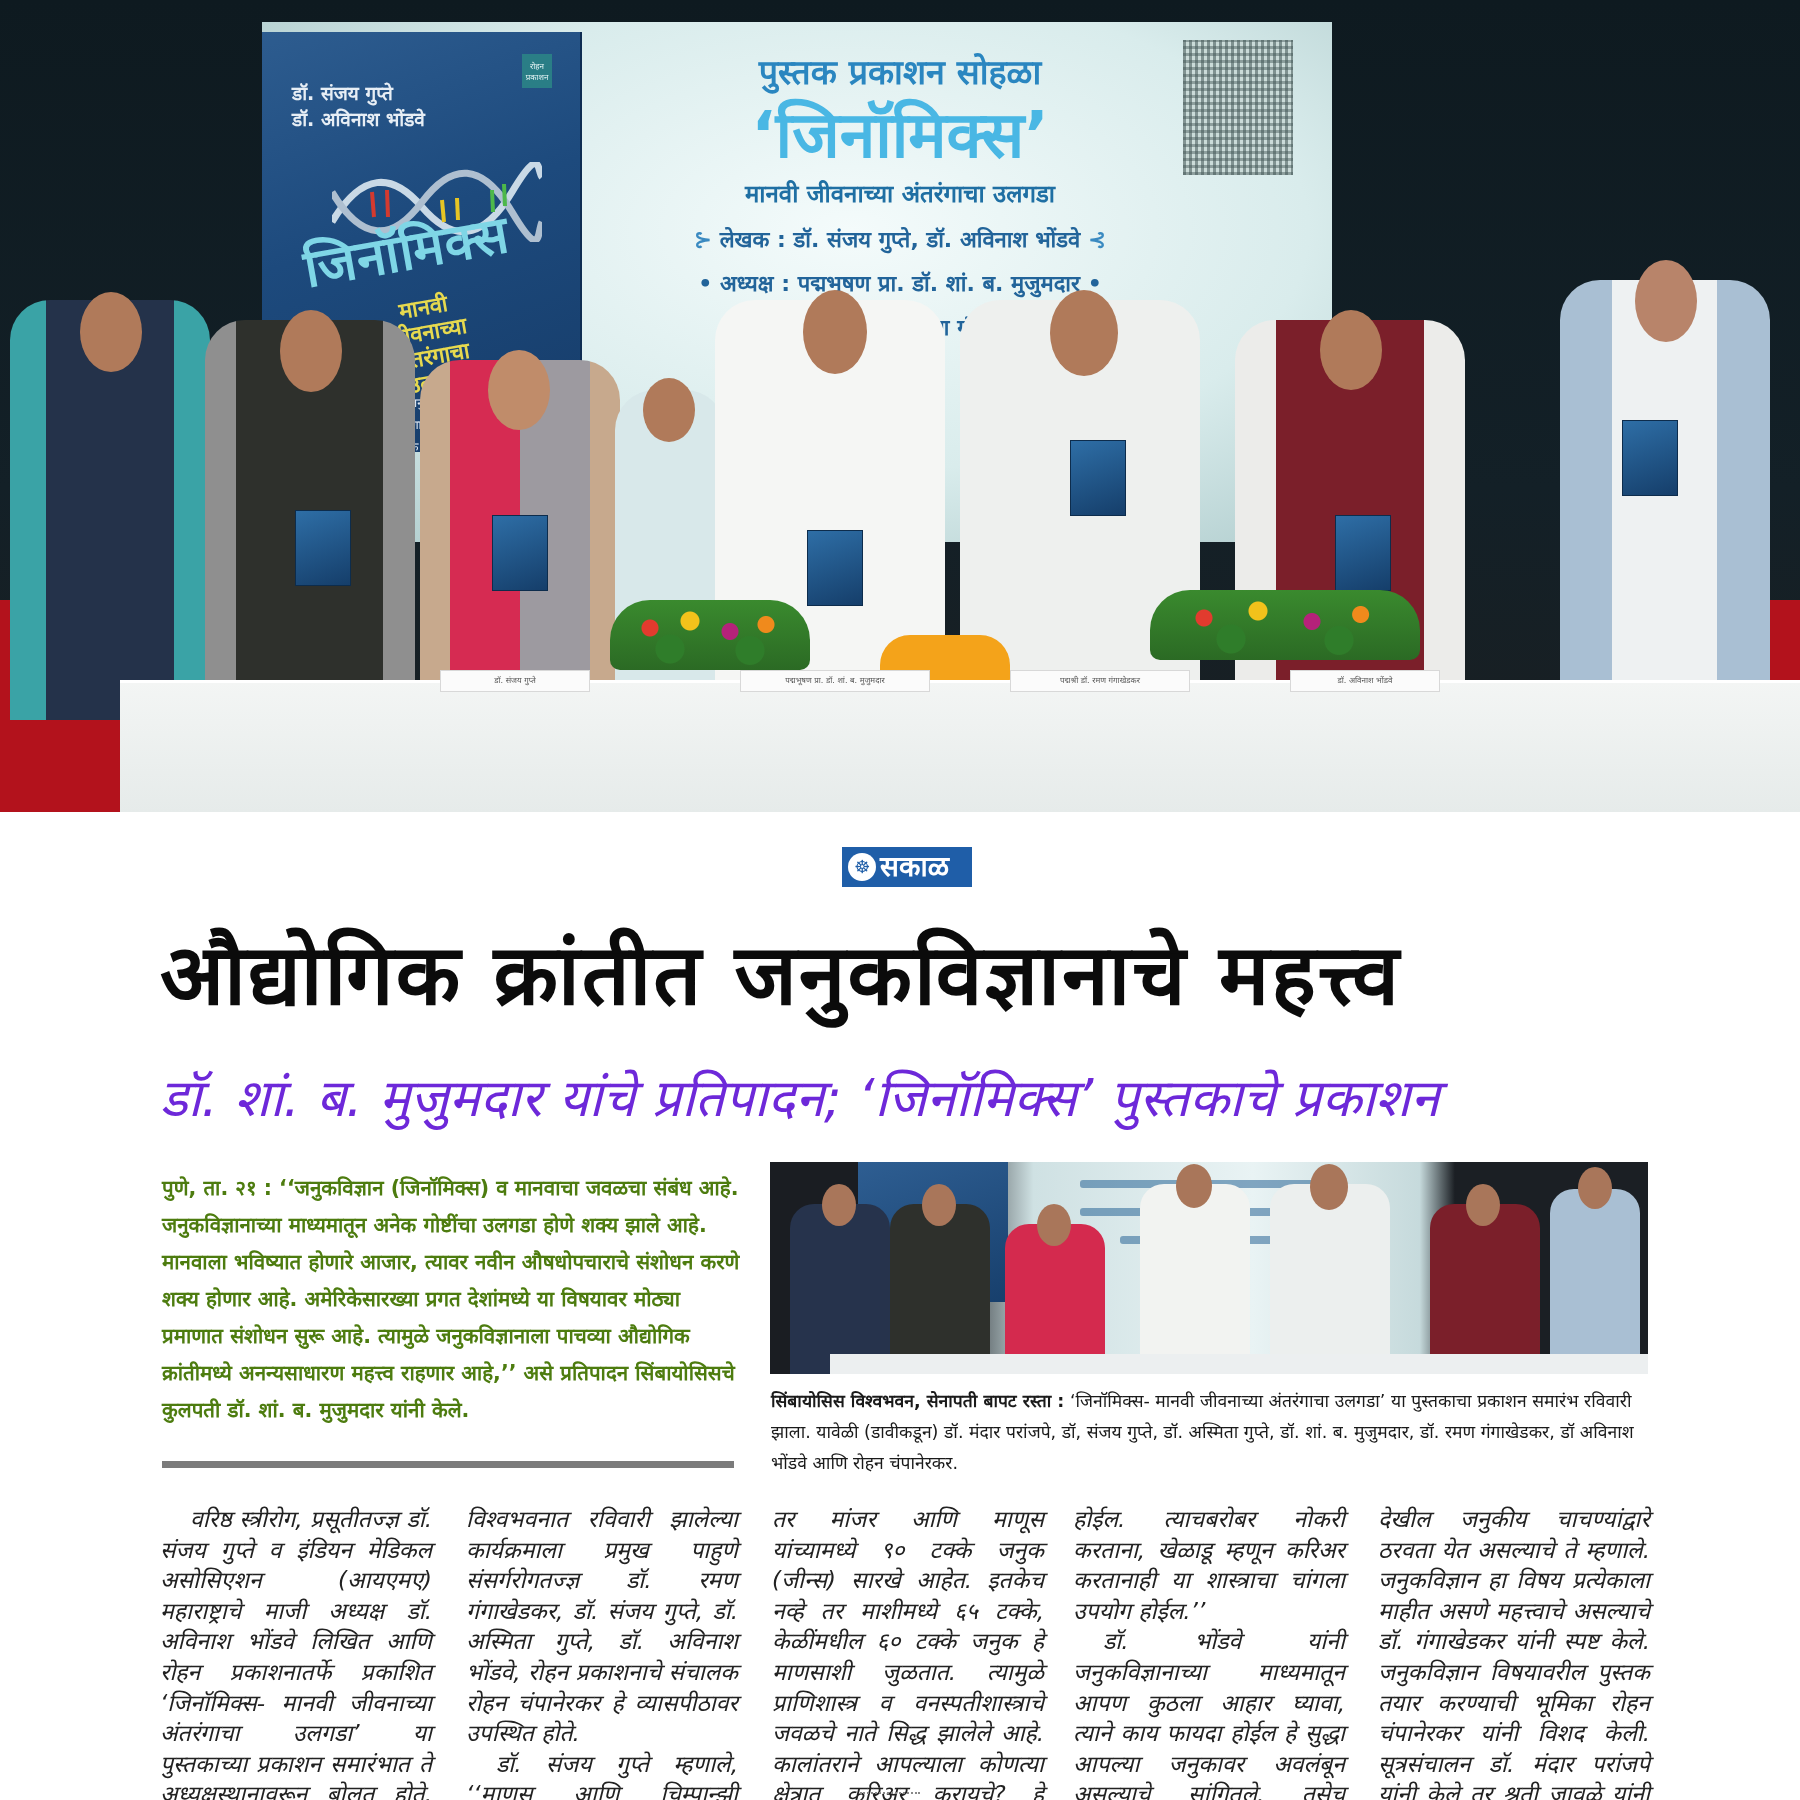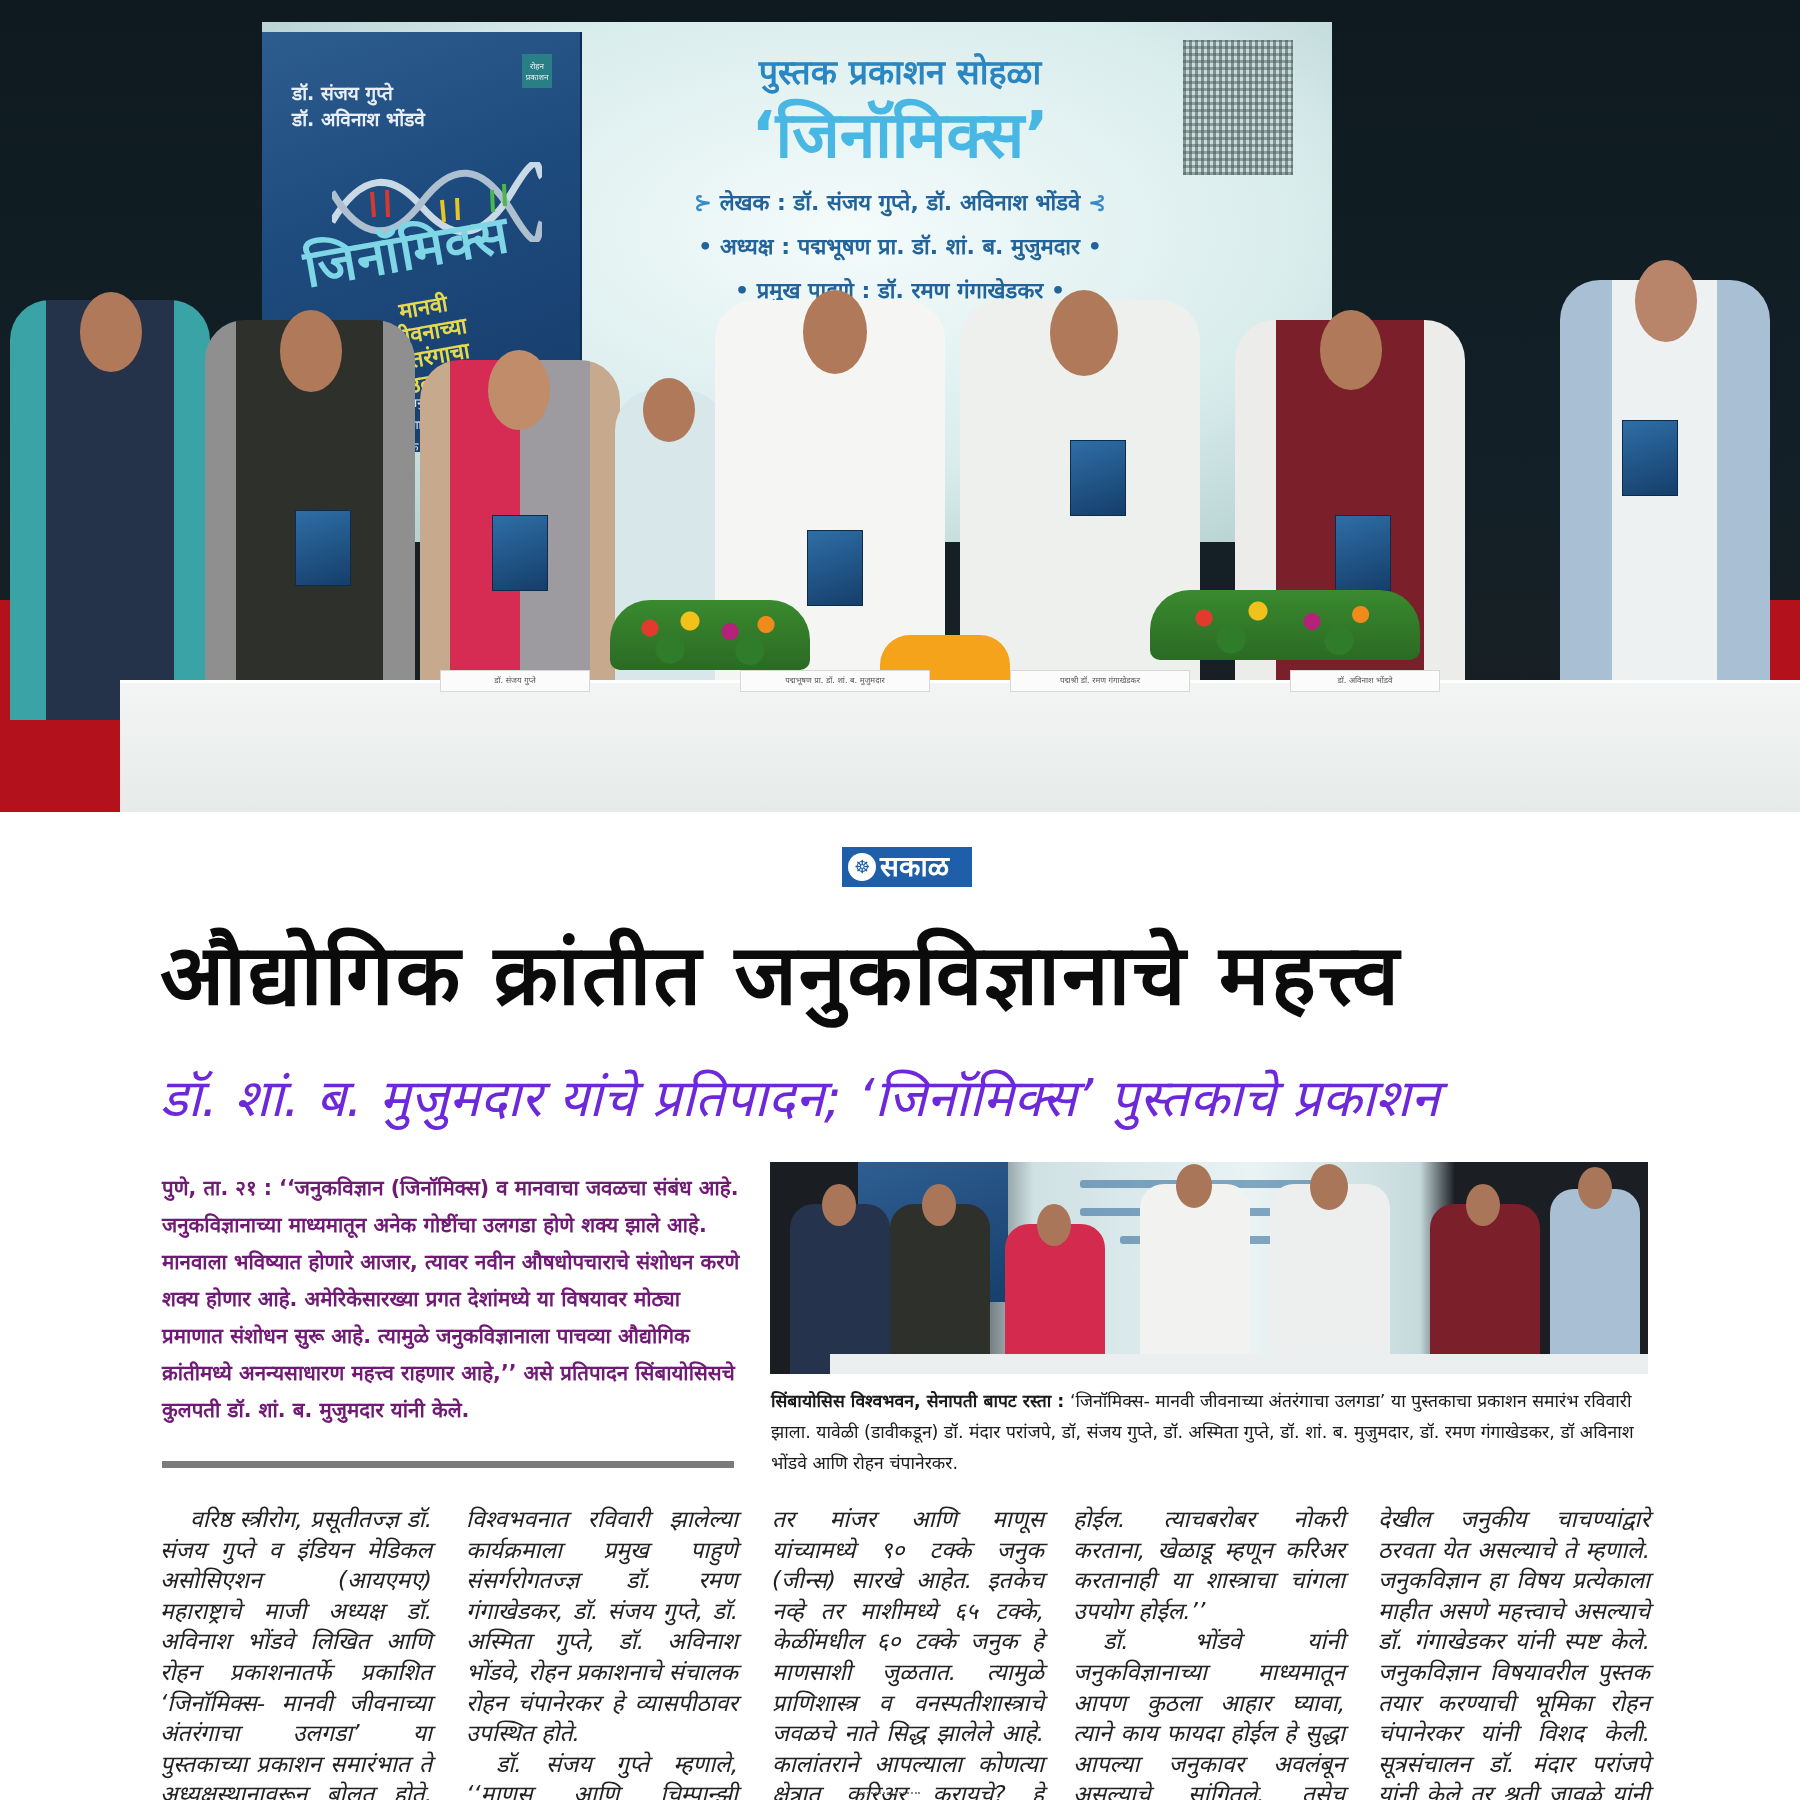--- a/index.html
+++ b/index.html
@@ -104,21 +104,21 @@
       position: absolute; left: 160px; top: 925px; width: 1480px; font-size: 84px; font-weight: bold;
       color: #0b0b0b; letter-spacing: 2px; white-space: nowrap; line-height: 100px;
     }
     .subheadline {
       position: absolute; left: 160px; top: 1068px; width: 1480px; font-size: 52px; color: #6d28d9;
       white-space: nowrap; line-height: 60px; font-style: italic;
     }
 
     .lead {
       position: absolute; left: 162px; top: 1170px; width: 578px; font-size: 20.5px; font-weight: bold;
-      line-height: 37px; color: #701a75;
+      line-height: 37px; color: #4d7c0f;
     }
     .lead-rule { position: absolute; left: 162px; top: 1461px; width: 572px; height: 7px; background: #7b7b7b; }
 
     .inset-photo {
       position: absolute; left: 770px; top: 1162px; width: 878px; height: 212px;
       background: linear-gradient(90deg, #1a1d22 0%, #1a1d22 20%, #cfe1e3 30%, #e9f3f4 55%, #c6dadc 74%, #1b1f24 78%, #1b1f24 100%);
       overflow: hidden;
     }
     .inset-photo .inset-person { position: absolute; bottom: 0; border-radius: 24px 24px 0 0; }
     .inset-photo .inset-head { position: absolute; border-radius: 50%; background: #a9765a; }
@@ -183,20 +183,21 @@
     <div class="tagline">
       <div>जीन, जनुक, डीएनए यांची</div>
       <div>उलगडणाऱ्या अत्याधुनिक शास्त्राची</div>
       <div>प्रकाशक : रोहन प्रकाशन</div>
     </div>
   </div>
 
   <div class="banner-text">
     <div class="kicker">पुस्तक प्रकाशन सोहळा</div>
     <div class="big-title">‘जिनॉमिक्स’</div>
+    <div class="sub">मानवी जीवनाच्या अंतरंगाचा उलगडा</div>
     <div class="line">
       <span class="orn">⊱</span>
       <span>लेखक : डॉ. संजय गुप्ते, डॉ. अविनाश भोंडवे</span>
       <span class="orn">⊰</span>
     </div>
     <div class="line">
       <span>•</span>
       <span>अध्यक्ष : पद्मभूषण प्रा. डॉ. शां. ब. मुजुमदार</span>
       <span>•</span>
     </div>

